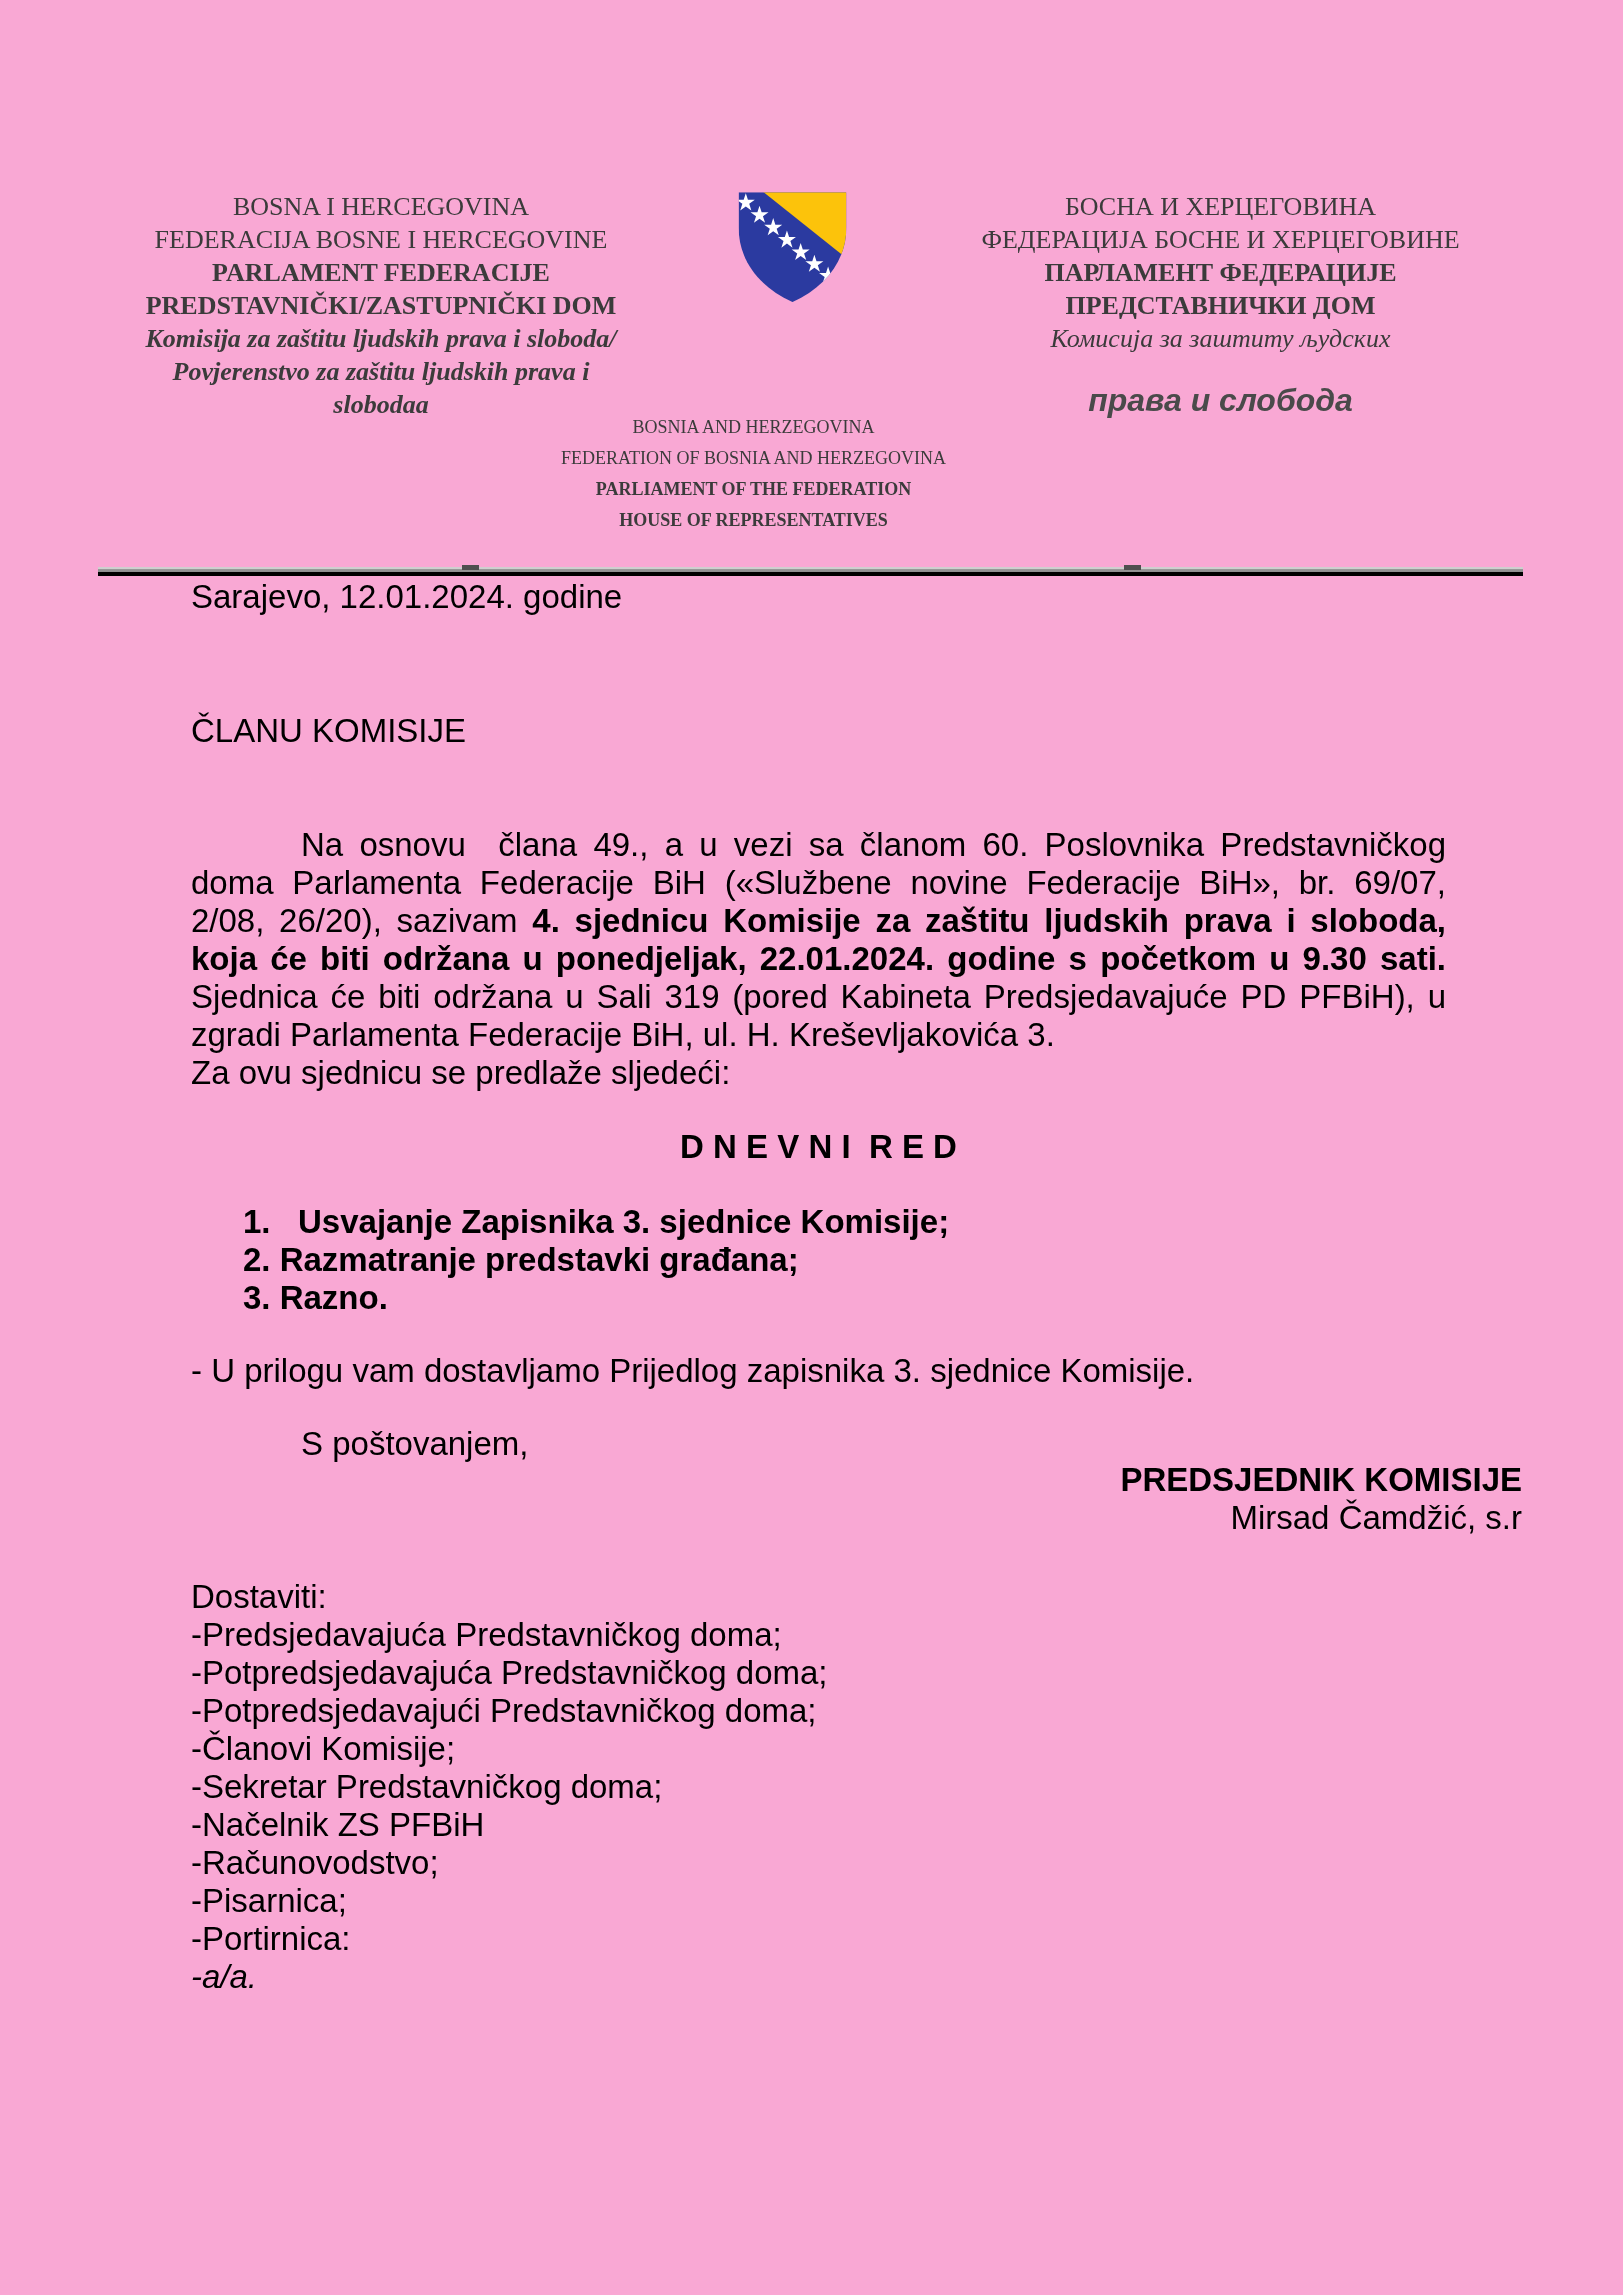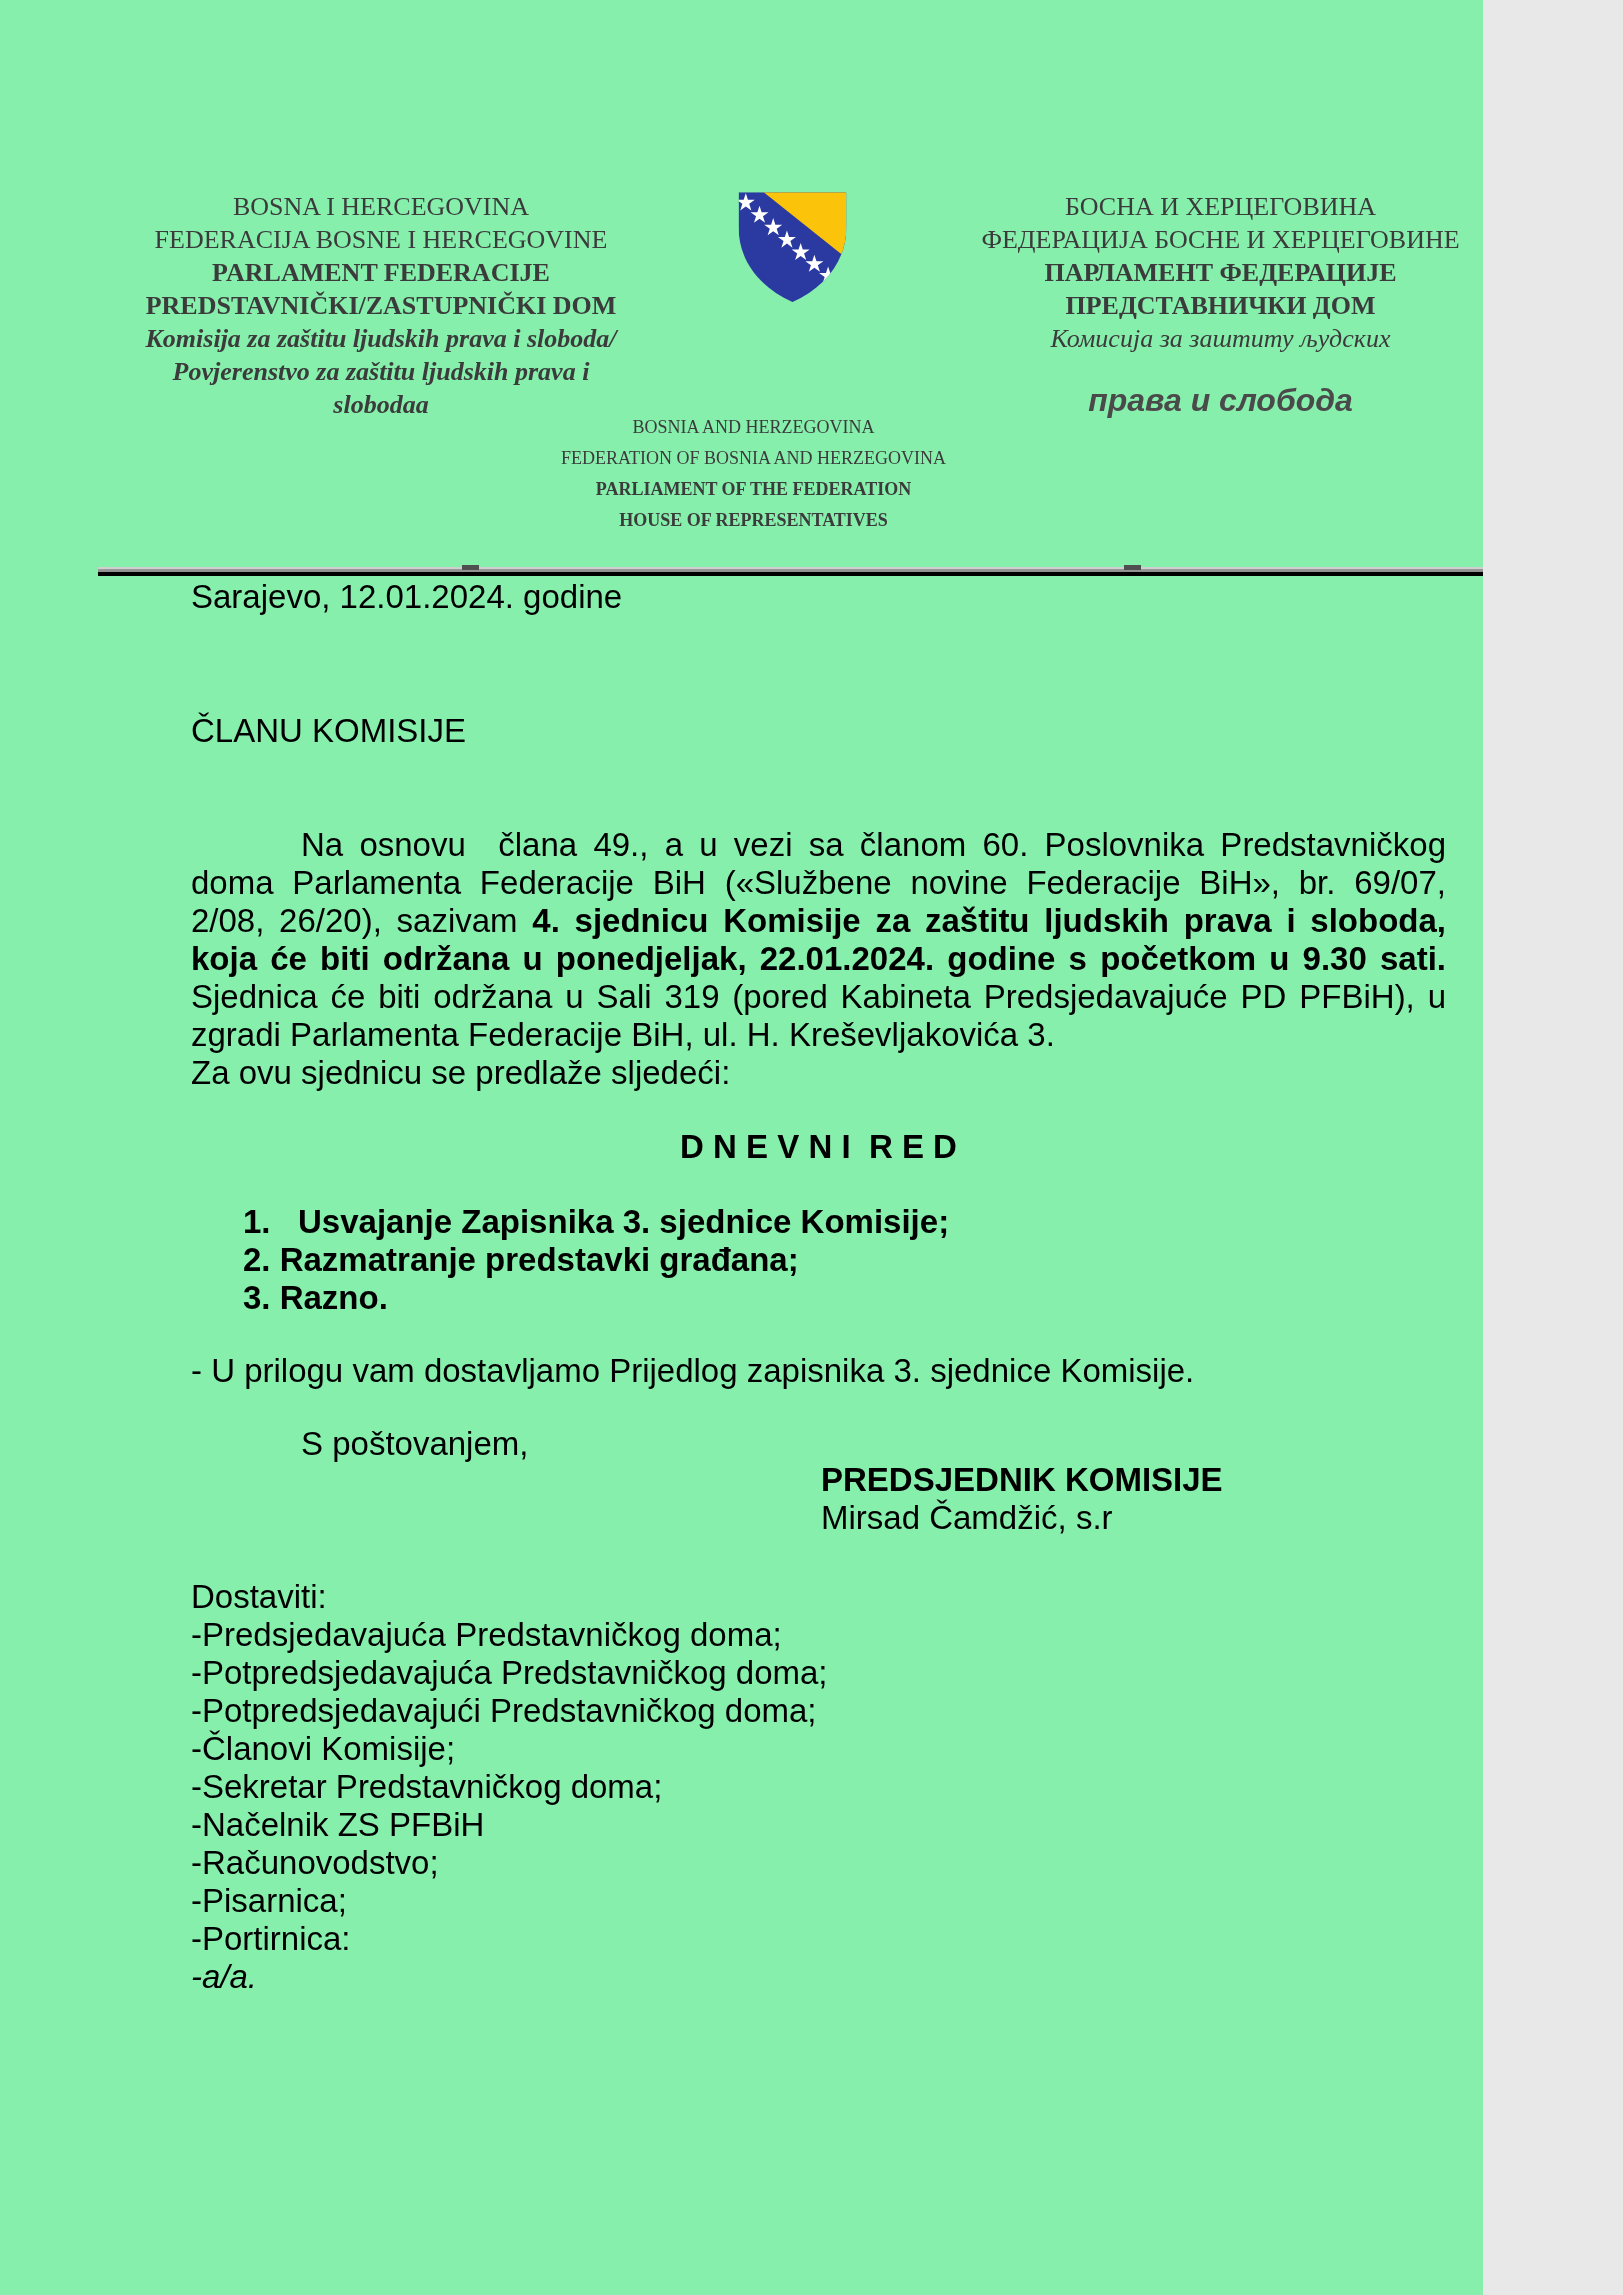--- a/index.html
+++ b/index.html
@@ -1,20 +1,20 @@
 <!DOCTYPE html>
 <html style="font-size:10.5px"><head>
 <meta charset="utf-8">
 <style>
   html,body{margin:0;padding:0;background:#e8e8e8;}
   .page{
     position:relative;
-    width:1483px;
+    width:1623px;
     height:2295px;
-    background:#86efac;
+    background:#f9a8d4;
     font-family:"Liberation Sans","DejaVu Sans",sans-serif;
     color:#000;
     overflow:hidden;
   }
   .abs{position:absolute;}
   
   .hcol{
     font-family:"Liberation Serif","DejaVu Serif",serif;
     color:#3b3b3b;
     text-align:center;
@@ -49,21 +49,21 @@
   .meta{left:191px;top:578px;}
   .recipient{left:191px;top:712px;font-weight:normal;}
   .para1{left:191px;top:826px;width:1255px;}
   .jline{text-align:justify;text-align-last:justify;}
   .indent{text-indent:110px;}
   .para2{left:191px;top:1054px;width:1255px;}
   .agenda-title{left:191px;top:1128px;width:1255px;text-align:center;font-weight:bold;}
   .agenda{left:243px;top:1203px;font-weight:bold;}
   .attach{left:191px;top:1352px;}
   .salutation{left:301px;top:1425px;}
-  .signature{left:821px;top:1461px;width:654px;text-align:left;}
+  .signature{left:868px;top:1461px;width:654px;text-align:right;}
   .distribution{left:191px;top:1578px;}
 </style>
 </head>
 <body>
 
 <div class="page">
 
   <div>
 
     <div class="abs hcol hcol-left">

